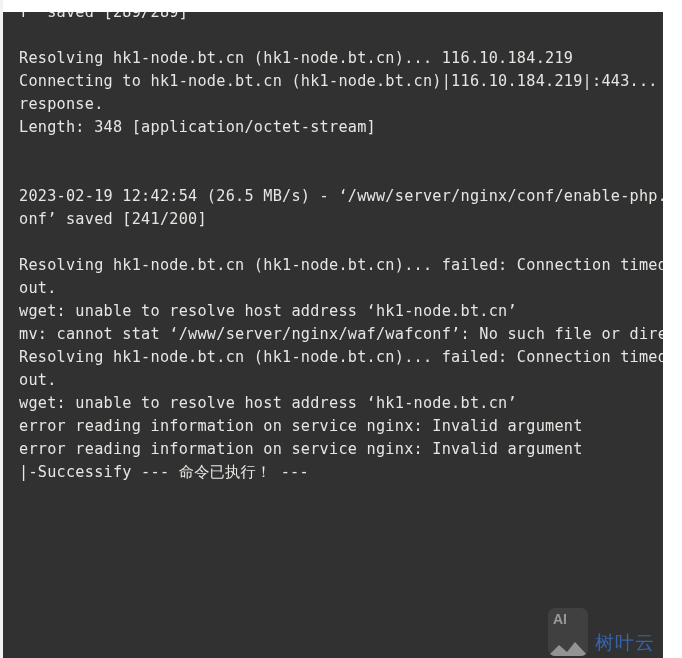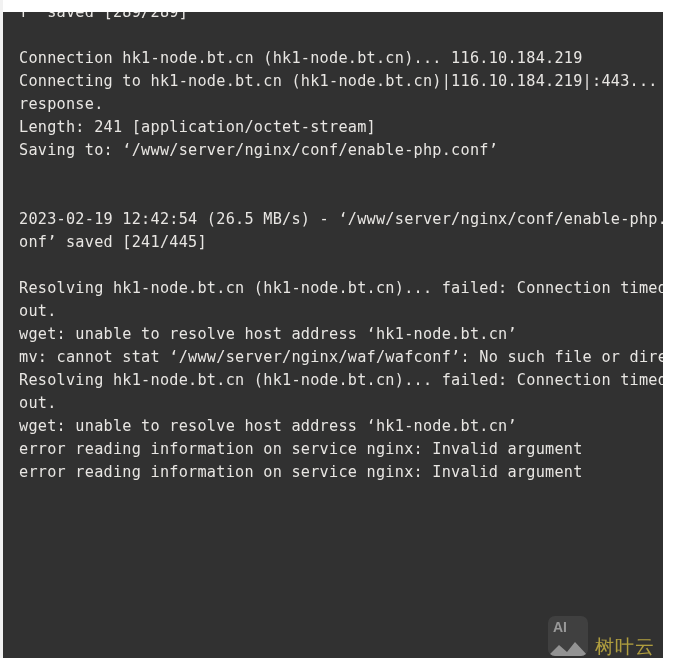--- a/index.html
+++ b/index.html
@@ -72,21 +72,21 @@
     right: 8px;
     bottom: 14px;
     display: flex;
     align-items: center;
     gap: 7px;
     opacity: 0.62;
     pointer-events: none;
   }
   #wm-badge {
     width: 40px;
-    height: 40px;
+    height: 48px;
     border-radius: 7px;
     background: #4a4a4a;
     position: relative;
     overflow: hidden;
     display: block;
   }
   #wm-badge .wm-ai {
     position: absolute;
     left: 5px;
     top: 4px;
@@ -100,56 +100,56 @@
     position: absolute;
     left: 0;
     bottom: 0;
     width: 40px;
     height: 17px;
   }
   #wm-text {
     font-family: "DejaVu Sans", sans-serif;
     font-size: 19px;
     line-height: 19px;
-    color: #fde047;
+    color: #3b82f6;
     letter-spacing: 1px;
     white-space: nowrap;
     margin-top: 20px;
   }
 </style>
 </head>
 <body>
 
 <div id="page">
 
   <div id="left-rail"></div>
 
   <div id="terminal">
     <div id="console">
         <div class="line">f' saved [289/289]</div>
         <div class="line blank"></div>
-        <div class="line">Connection hk1-node.bt.cn (hk1-node.bt.cn)... 116.10.184.219</div>
+        <div class="line">Resolving hk1-node.bt.cn (hk1-node.bt.cn)... 116.10.184.219</div>
         <div class="line">Connecting to hk1-node.bt.cn (hk1-node.bt.cn)|116.10.184.219|:443... c</div>
         <div class="line">response.</div>
-        <div class="line">Length: 241 [application/octet-stream]</div>
-        <div class="line">Saving to: ‘/www/server/nginx/conf/enable-php.conf’</div>
+        <div class="line">Length: 348 [application/octet-stream]</div>
         <div class="line blank"></div>
         <div class="line blank"></div>
         <div class="line">2023-02-19 12:42:54 (26.5 MB/s) - ‘/www/server/nginx/conf/enable-php.c</div>
-        <div class="line">onf’ saved [241/445]</div>
+        <div class="line">onf’ saved [241/200]</div>
         <div class="line blank"></div>
         <div class="line">Resolving hk1-node.bt.cn (hk1-node.bt.cn)... failed: Connection timed</div>
         <div class="line">out.</div>
         <div class="line">wget: unable to resolve host address ‘hk1-node.bt.cn’</div>
         <div class="line">mv: cannot stat ‘/www/server/nginx/waf/wafconf’: No such file or direc</div>
         <div class="line">Resolving hk1-node.bt.cn (hk1-node.bt.cn)... failed: Connection timed</div>
         <div class="line">out.</div>
         <div class="line">wget: unable to resolve host address ‘hk1-node.bt.cn’</div>
         <div class="line">error reading information on service nginx: Invalid argument</div>
         <div class="line">error reading information on service nginx: Invalid argument</div>
+        <div class="line">|-Successify --- 命令已执行！ ---</div>
       </div>
 
     <div id="watermark">
       <span id="wm-badge">
         <span class="wm-ai">AI</span>
         <svg class="wm-hill" viewBox="0 0 40 17" xmlns="http://www.w3.org/2000/svg">
           <path d="M0 17 L11 6 L19 13 L27 3 L40 17 Z" fill="#d0d0d0"></path>
         </svg>
       </span>
       <span id="wm-text">树叶云</span>

